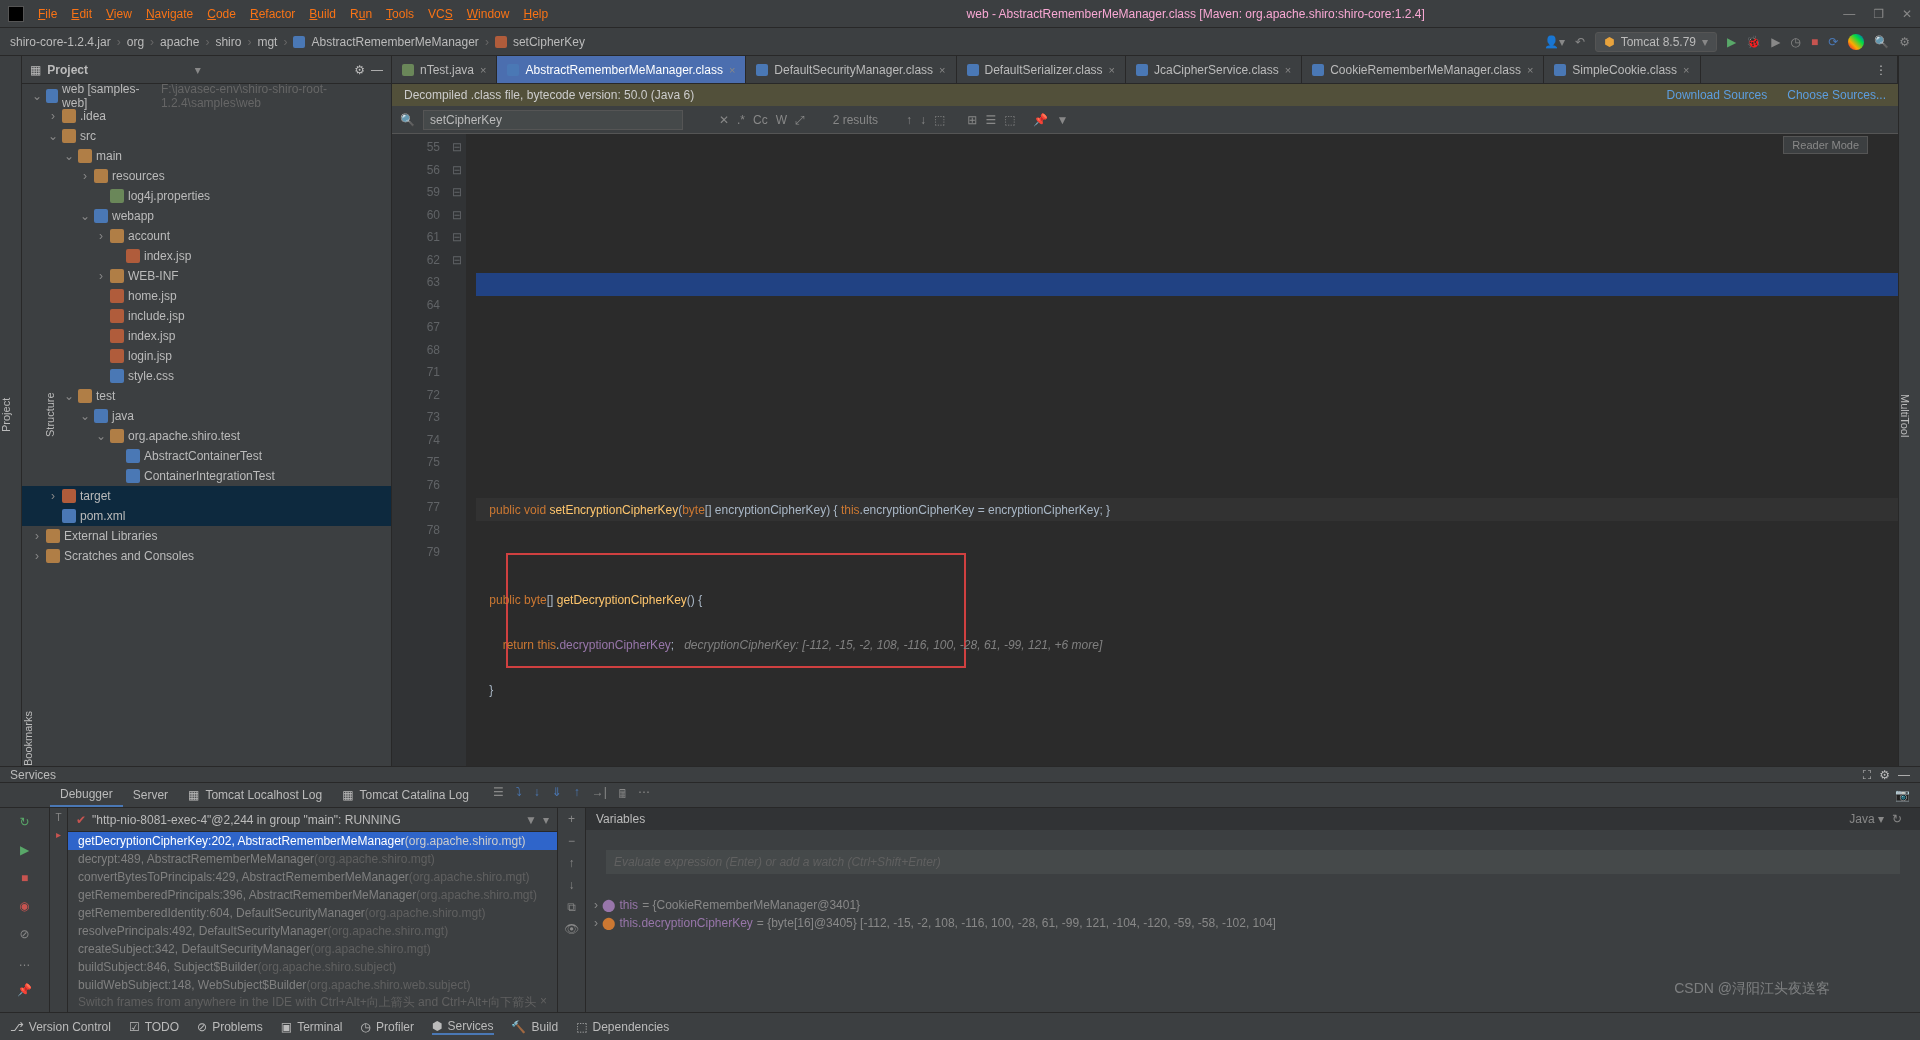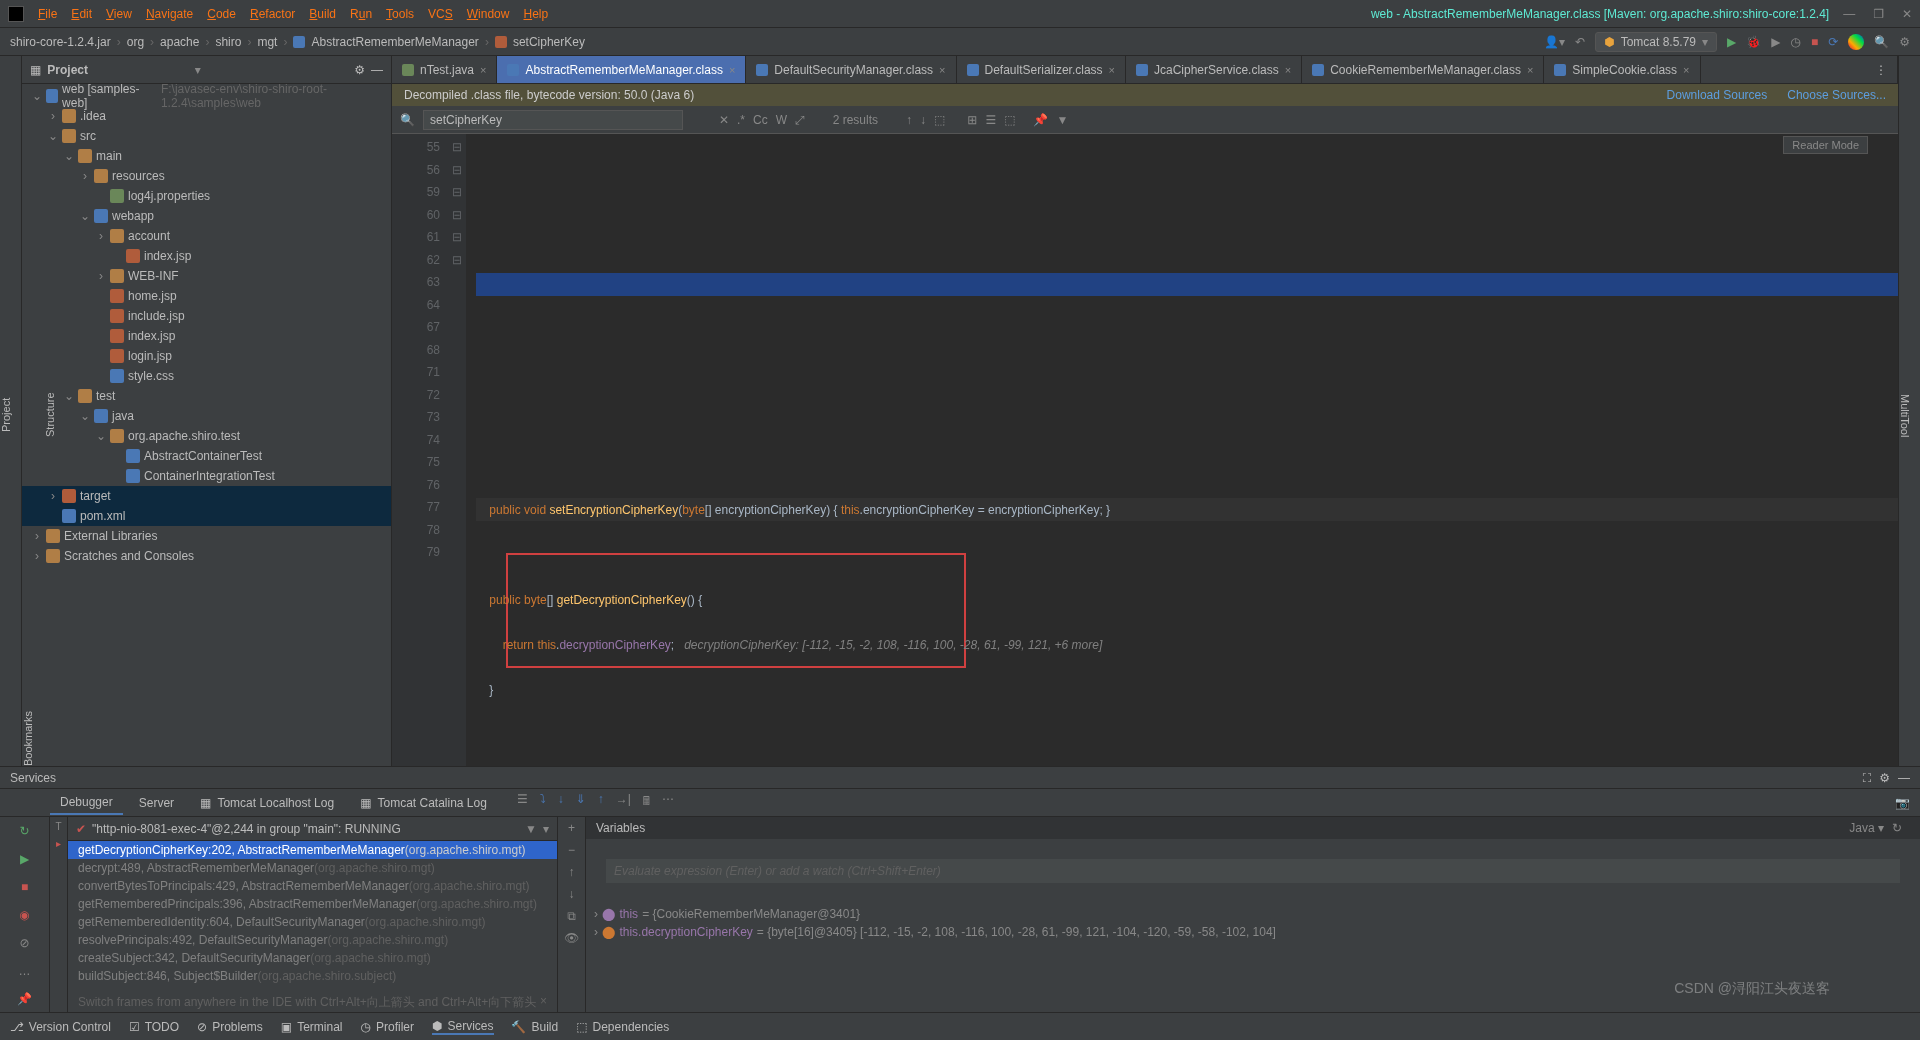--- a/index.html
+++ b/index.html
@@ -1,21 +1,21 @@
 <!DOCTYPE html>
 <html><head>
 <meta charset="utf-8">
 <style>
 *{margin:0;padding:0;box-sizing:border-box;font-family:"Segoe UI",Arial,sans-serif;font-size:12px;user-select:none}
 body{background:#2b2b2b;color:#bbb;width:1920px;height:1040px;overflow:hidden;position:relative}
 .titlebar{height:28px;background:#3c3f41;display:flex;align-items:center;padding:0 8px;gap:14px;border-bottom:1px solid #282828}
 .titlebar .icon{width:16px;height:16px;background:#000;border:1px solid #555}
 .menu-item{color:#f97316;cursor:pointer}
 .menu-item u{text-decoration:underline}
-.title-text{flex:1;text-align:right;color:#5eead4}
+.title-text{flex:1;text-align:center;color:#f9a8d4}
 .win-controls{display:flex;gap:18px;color:#888}
 .navbar{height:28px;background:#3c3f41;display:flex;align-items:center;padding:0 10px;border-bottom:1px solid #282828}
 .breadcrumb{display:flex;align-items:center;gap:6px;flex:1}
 .breadcrumb span{color:#bbb}
 .breadcrumb .sep{color:#666}
 .crumb-icon{width:12px;height:12px;border-radius:2px;display:inline-block}
 .nav-right{display:flex;align-items:center;gap:10px}
 .run-config{background:#4a4d4f;border:1px solid #555;padding:2px 8px;border-radius:3px;display:flex;align-items:center;gap:6px}
 .main{display:flex;height:calc(100% - 28px - 28px - 28px - 246px)}
 .left-stripe{width:22px;background:#3c3f41;border-right:1px solid #282828;writing-mode:vertical-lr;text-align:center;padding-top:8px;display:flex;flex-direction:column;gap:10px}
@@ -52,21 +52,21 @@
 .cm{color:#808080;font-style:italic}
 .th{color:#cc7832}
 .hl-line{position:absolute;left:0;right:0;height:22.5px;background:#214283;z-index:0}
 .cur-line{position:absolute;left:0;right:0;height:22.5px;background:#323232;z-index:0}
 .code > div{position:relative;z-index:1}
 .red-box{position:absolute;border:2px solid #d04040;z-index:5;pointer-events:none}
 .reader-mode{position:absolute;right:30px;top:2px;background:#3c3f41;padding:2px 8px;color:#888;font-size:11px;border:1px solid #555;z-index:10}
 .bottom{height:246px;background:#3c3f41;border-top:1px solid #282828;display:flex;flex-direction:column}
 .services-header{height:22px;display:flex;align-items:center;padding:0 10px;border-bottom:1px solid #282828}
 .services-header .title{flex:1}
-.dbg-tabs{height:28px;display:flex;align-items:center;border-bottom:1px solid #282828;gap:6px;padding-left:50px}
+.dbg-tabs{height:28px;display:flex;align-items:center;border-bottom:1px solid #282828;gap:0;padding-left:50px}
 .dbg-tab{padding:4px 10px;color:#bbb;cursor:pointer;display:flex;gap:6px;align-items:center}
 .dbg-tab.active{border-bottom:2px solid #4a78b5}
 .dbg-body{flex:1;display:flex}
 .dbg-left{width:50px;background:#3c3f41;border-right:1px solid #282828;display:flex;flex-direction:column;align-items:center;padding-top:4px;gap:8px}
 .dbg-btn{width:20px;height:20px;display:flex;align-items:center;justify-content:center;cursor:pointer}
 .frames-panel{width:490px;border-right:1px solid #282828;display:flex;flex-direction:column}
 .panel-sub-hdr{height:22px;padding:0 10px;display:flex;align-items:center;background:#313335}
 .thread-row{height:24px;background:#3c3f41;display:flex;align-items:center;padding:0 8px;gap:6px;border-bottom:1px solid #282828}
 .frames-list{flex:1;overflow:auto}
 .frame-row{height:18px;padding:0 10px;display:flex;align-items:center;font-size:11px;color:#808080;cursor:pointer}
@@ -528,20 +528,24 @@
             <span class="pkg">(org.apache.shiro.mgt)</span>
           </div>
           <div class="frame-row">
             <span>createSubject:342, DefaultSecurityManager</span> 
             <span class="pkg">(org.apache.shiro.mgt)</span>
           </div>
           <div class="frame-row">
             <span>buildSubject:846, Subject$Builder</span> 
             <span class="pkg">(org.apache.shiro.subject)</span>
           </div>
+          <div class="frame-row">
+            <span>buildWebSubject:148, WebSubject$Builder</span> 
+            <span class="pkg">(org.apache.shiro.web.subject)</span>
+          </div>
         </div>
       <div style="height:18px;padding:0 10px;font-size:10px;color:#606060;display:flex;align-items:flex-start">
         <span>Switch frames from anywhere in the IDE with Ctrl+Alt+向上箭头 and Ctrl+Alt+向下箭头</span>
           <span style="margin-left:auto">×</span>
       </div>
     </div>
     <div class="vars-toolbar">
       <span style="color:#888">+</span>
       <span style="color:#888">−</span>
       <span style="color:#888">↑</span>

